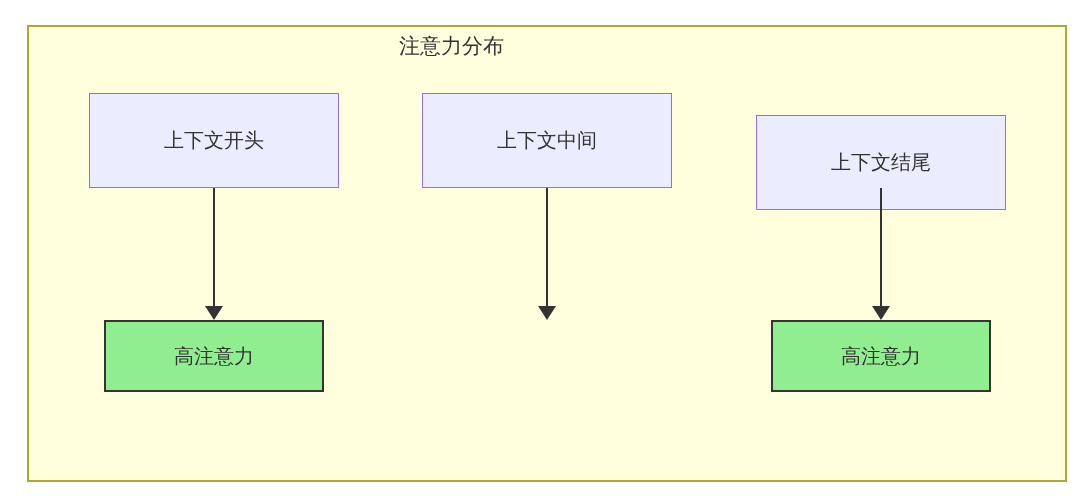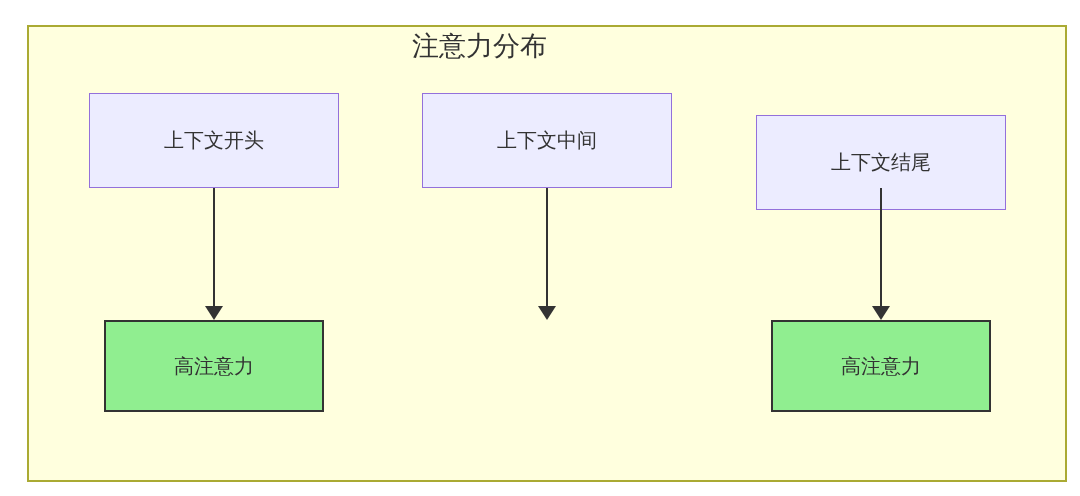--- a/index.html
+++ b/index.html
@@ -25,24 +25,23 @@
     box-sizing: border-box;
     background: #ffffde;
     border: 2px solid #aaaa33;
   }
   .cluster-title {
     position: absolute;
     left: 27px;
     top: 33px;
     width: 849px;
     text-align: center;
-    font-size: 27px;
+    font-size: 21px;
     line-height: 26px;
     color: #333333;
-    margin-left: 28px;
   }
   .node {
     position: absolute;
     box-sizing: border-box;
     display: flex;
     align-items: center;
     justify-content: center;
     font-size: 20px;
     color: #333333;
     text-align: center;
@@ -50,21 +49,21 @@
   .node-top {
     top: 93px;
     width: 250px;
     height: 95px;
     background: #ececff;
     border: 1.5px solid #9370db;
   }
   .node-bottom {
     top: 320px;
     width: 220px;
-    height: 92px;
+    height: 72px;
     border: 2.5px solid #333333;
   }
   .node-high { background: #90ee90; }
   .node-low  { background: #ff9999; }
 
   .col1-top    { left: 89px;  }
   .col2-top    { left: 422px; }
   .col3-top    { left: 756px; margin-top: 22px; }
   .col1-bottom { left: 104px; }
   .col2-bottom { left: 437px; }

